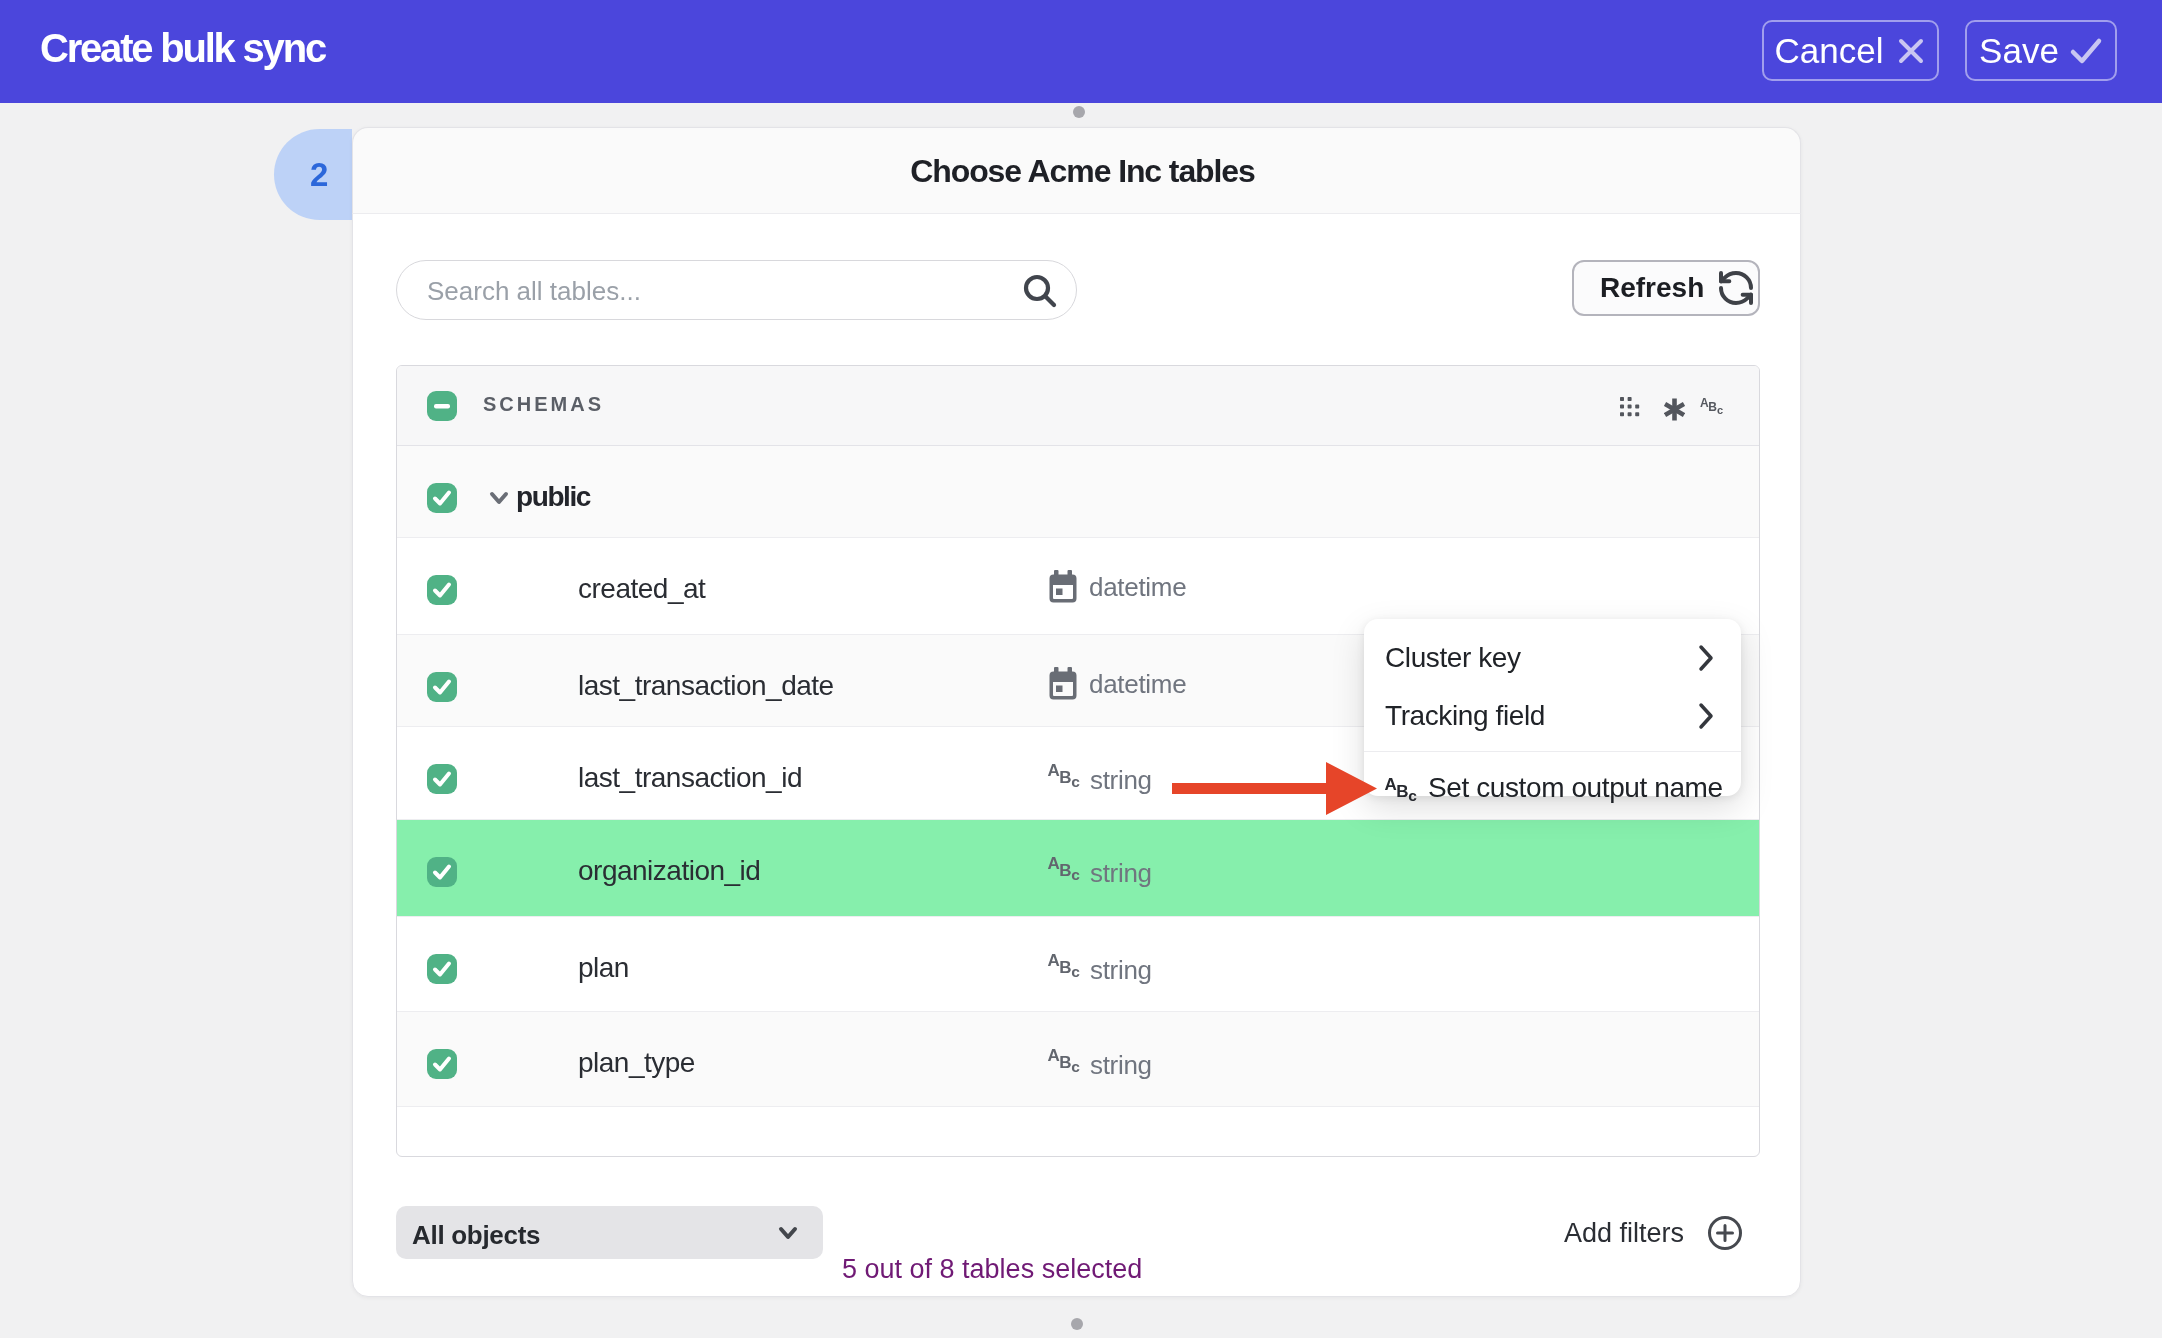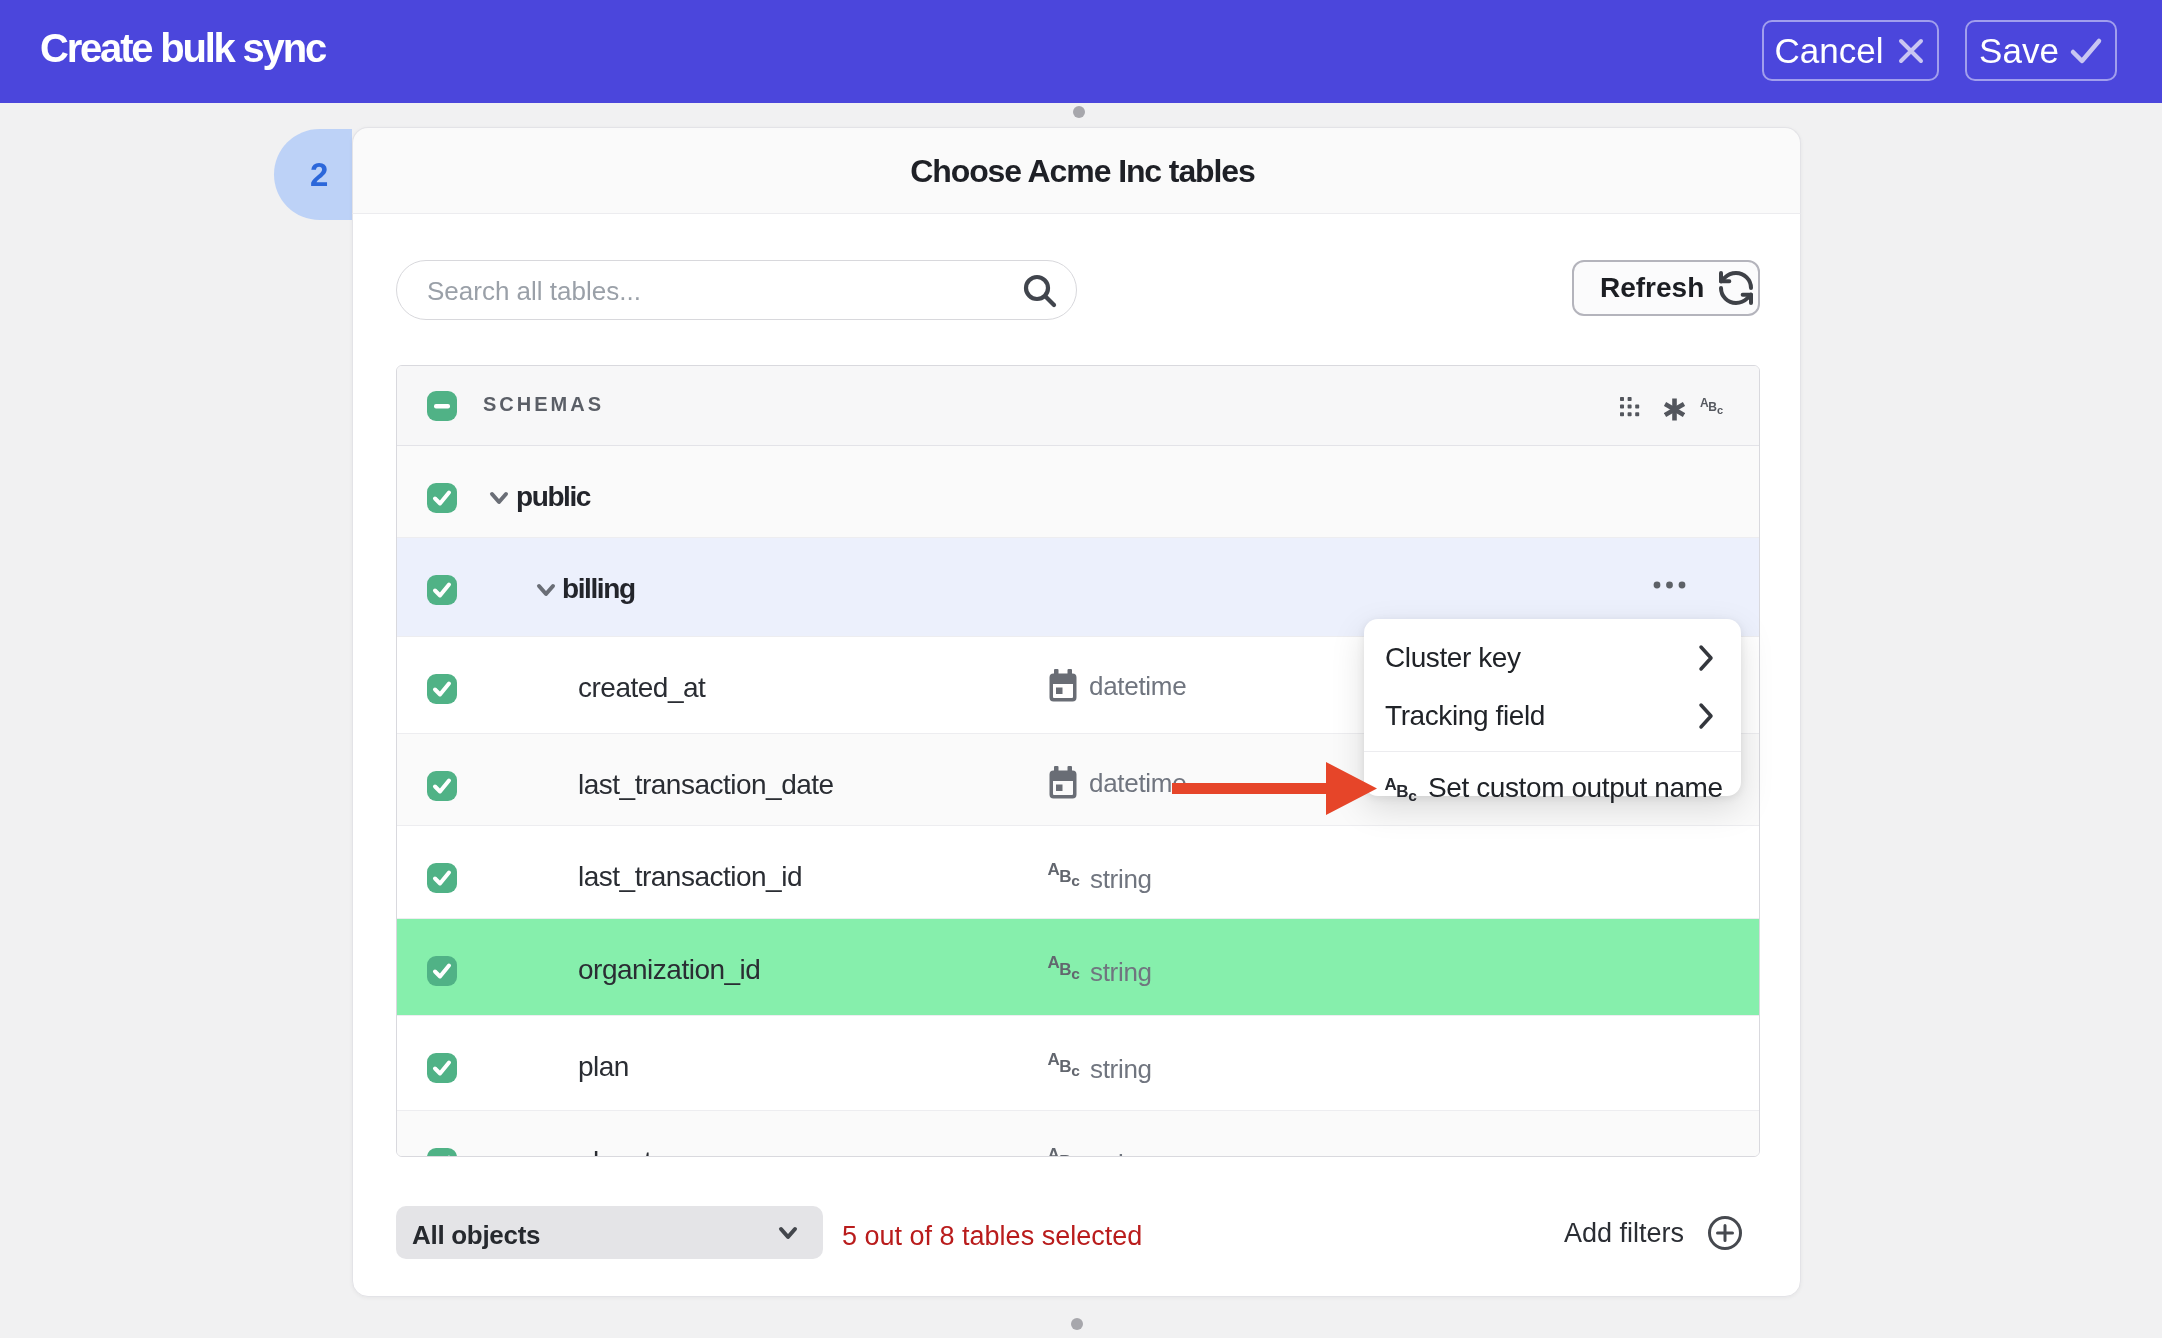--- a/index.html
+++ b/index.html
@@ -43,21 +43,21 @@
   .name-schema { position:absolute; font-size:28px; font-weight:700; color:#23252b; letter-spacing:-1.4px; top:35px; }
   .name-col { position:absolute; left:181px; font-size:28px; font-weight:400; color:#2a2d33; letter-spacing:-0.5px; top:35px; }
   .type { position:absolute; left:651px; top:0; width:420px; height:100%; font-size:26px; color:#70757f; letter-spacing:-0.3px; }
   .type svg { position:absolute; left:0; }
   .type span { position:absolute; }
   .chev { position:absolute; }
 
   
   .select { position:absolute; left:396px; top:1206px; width:427px; height:53px; background:#e4e4e7; border-radius:10px; }
   .select span { position:absolute; left:16px; top:14px; font-size:26px; font-weight:700; color:#26292e; letter-spacing:-0.3px; }
-  .count { position:absolute; left:842px; top:1221px; font-size:27px; color:#b91c1c; }
+  .count { position:absolute; left:842px; top:1254px; font-size:27px; color:#701a75; }
   .addf { position:absolute; left:1564px; top:1218px; font-size:27px; color:#2b2e34; }
 
   
   .menu { position:absolute; left:1364px; top:619px; width:377px; height:177px; background:#fff; border-radius:14px; box-shadow:0 2px 8px rgba(0,0,0,0.08), 0 12px 34px rgba(0,0,0,0.13); }
   .mi { position:absolute; left:21px; font-size:28px; color:#202328; white-space:nowrap; letter-spacing:-0.4px; }
   .mdiv { position:absolute; left:0; top:132px; width:377px; height:1px; background:#ececef; }
 </style>
 </head>
 <body>
 
@@ -143,36 +143,20 @@
         <svg width="30" height="30" viewBox="0 0 30 30">
           <path d="M8 15.5 L13 20.5 L22 9.5" stroke="#fff" stroke-width="4" stroke-linecap="round" stroke-linejoin="round" fill="none"></path>
         </svg>
       </div>
       <svg class="chev" style="left:92px; top:45px;" width="20" height="15" viewBox="0 0 20 15">
         <path d="M3 3 L10 11 L17 3" stroke="#6a6e76" stroke-width="4" stroke-linecap="round" stroke-linejoin="round" fill="none"></path>
       </svg>
       <div class="name-schema" style="left:119px;">public</div>
     </div>
 
-    <div class="trow h99" style="background:#ecf0fc;">
-      <div class="cb" style="top:37px;">
-        <svg width="30" height="30" viewBox="0 0 30 30">
-          <path d="M8 15.5 L13 20.5 L22 9.5" stroke="#fff" stroke-width="4" stroke-linecap="round" stroke-linejoin="round" fill="none"></path>
-        </svg>
-      </div>
-      <svg class="chev" style="left:139px; top:45px;" width="20" height="15" viewBox="0 0 20 15">
-        <path d="M3 3 L10 11 L17 3" stroke="#6a6e76" stroke-width="4" stroke-linecap="round" stroke-linejoin="round" fill="none"></path>
-      </svg>
-      <div class="name-schema" style="left:165px;">billing</div>
-      <svg style="position:absolute; left:1255px; top:42px;" width="36" height="10" viewBox="0 0 36 10" fill="#5d6167">
-        <circle cx="5" cy="5" r="3.4"></circle>
-        <circle cx="17.5" cy="5" r="3.4"></circle>
-        <circle cx="30" cy="5" r="3.4"></circle>
-      </svg>
-    </div>
 
     <div class="trow h97" style="background:#ffffff;">
       <div class="cb" style="top:37px;">
         <svg width="30" height="30" viewBox="0 0 30 30">
           <path d="M8 15.5 L13 20.5 L22 9.5" stroke="#fff" stroke-width="4" stroke-linecap="round" stroke-linejoin="round" fill="none"></path>
         </svg>
       </div>
       <div class="name-col">created_at</div>
       <div class="type">
         <svg style="top:32px;" width="30" height="34" viewBox="0 0 30 34" fill="#696d75">

